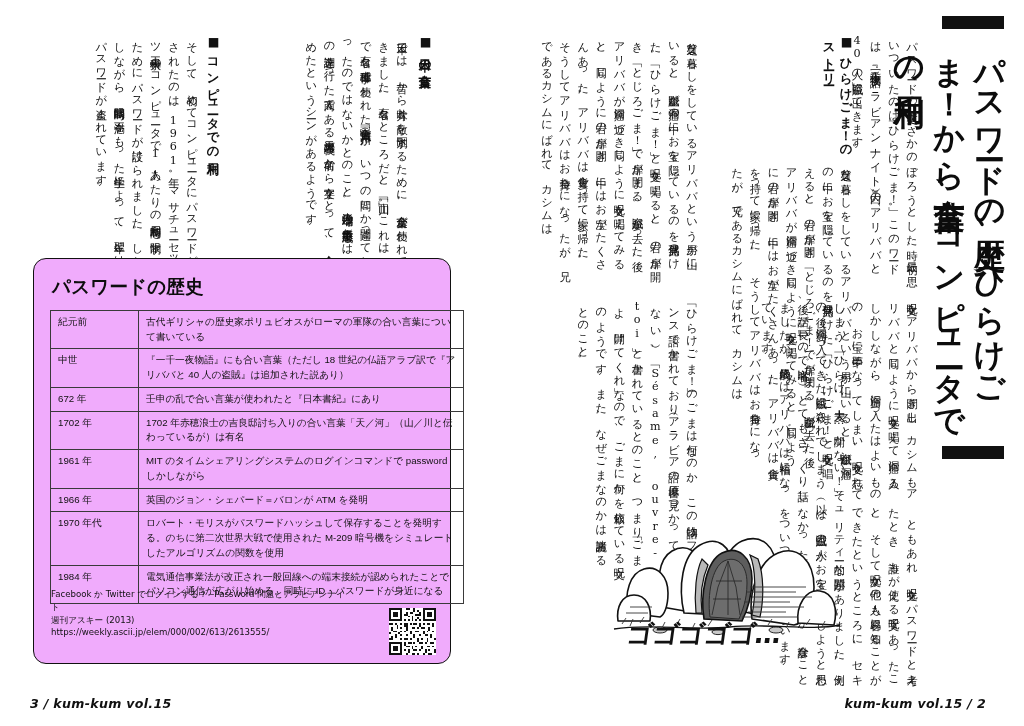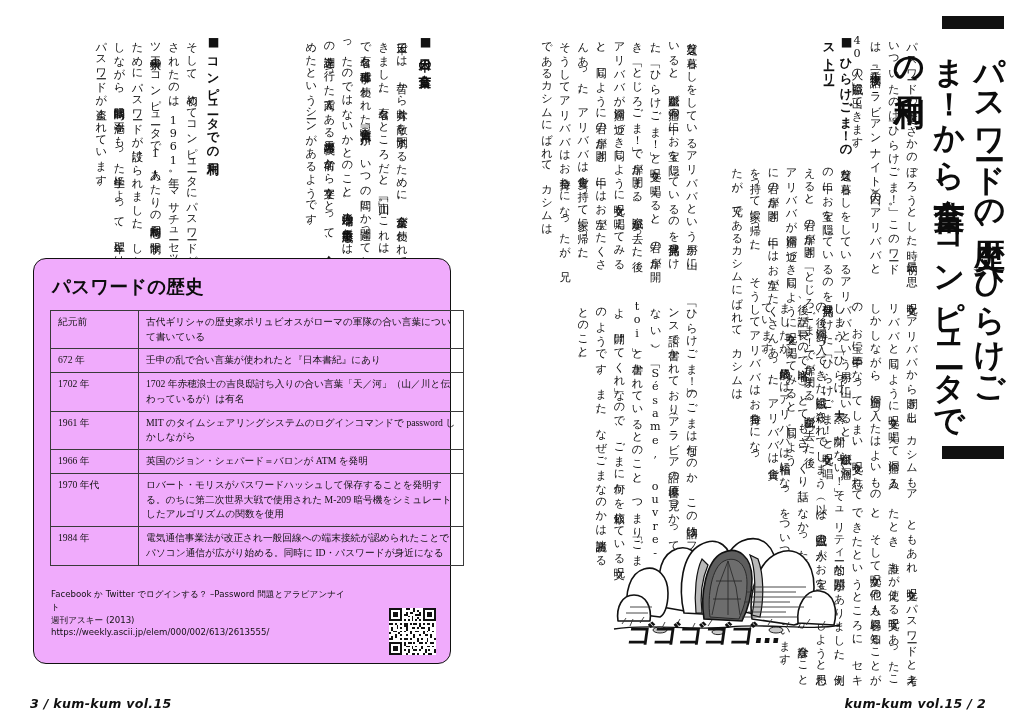--- a/index.html
+++ b/index.html
@@ -98,21 +98,21 @@
     font-weight: bold;
     font-size: 18.5px;
     letter-spacing: 0.2px;
     margin: 2px 0 11px 2px;
     color: #0d0d0d;
   }
   table.history {
     border-collapse: collapse;
     width: 385px;
     table-layout: fixed;
-    font-family: Liberation Serif, serif;
+    font-family: Liberation Sans, sans-serif;
   }
   table.history td {
     border: 1px solid #3a3a3a;
     font-size: 9.7px;
     line-height: 1.52;
     padding: 4px 6px 4px 7px;
     vertical-align: top;
     color: #111;
   }
   table.history td.era { width: 74px; white-space: nowrap; }
@@ -203,20 +203,24 @@
 
   <div class="vcol" style="left:38px; top:34px; height:228px; width:162px;">そして、初めてコンピュータにパスワードが導入されたのは、1961年。マサチューセッツ工科大学のコンピュータで1人あたりの利用時間を制限するためにパスワードが設けられました。しかしながら、制限時間に不満をもった学生によって、翌年には早速パスワードが盗まれています。</div>
 
   <div id="table-card">
     <div id="table-title">パスワードの歴史</div>
     <table class="history">
       <tbody id="history-body">
           <tr>
             <td class="era">紀元前</td>
             <td class="desc">古代ギリシャの歴史家ポリュビオスがローマの軍隊の合い言葉について書いている</td>
+          </tr>
+          <tr>
+            <td class="era">中世</td>
+            <td class="desc">『一千一夜物語』にも合い言葉（ただし 18 世紀の仏語アラブ訳で『アリババと 40 人の盗賊』は追加された説あり）</td>
           </tr>
           <tr>
             <td class="era">672 年</td>
             <td class="desc">壬申の乱で合い言葉が使われたと『日本書紀』にあり</td>
           </tr>
           <tr>
             <td class="era">1702 年</td>
             <td class="desc">1702 年赤穂浪士の吉良邸討ち入りの合い言葉「天／河」（山／川と伝わっているが）は有名</td>
           </tr>
           <tr>

